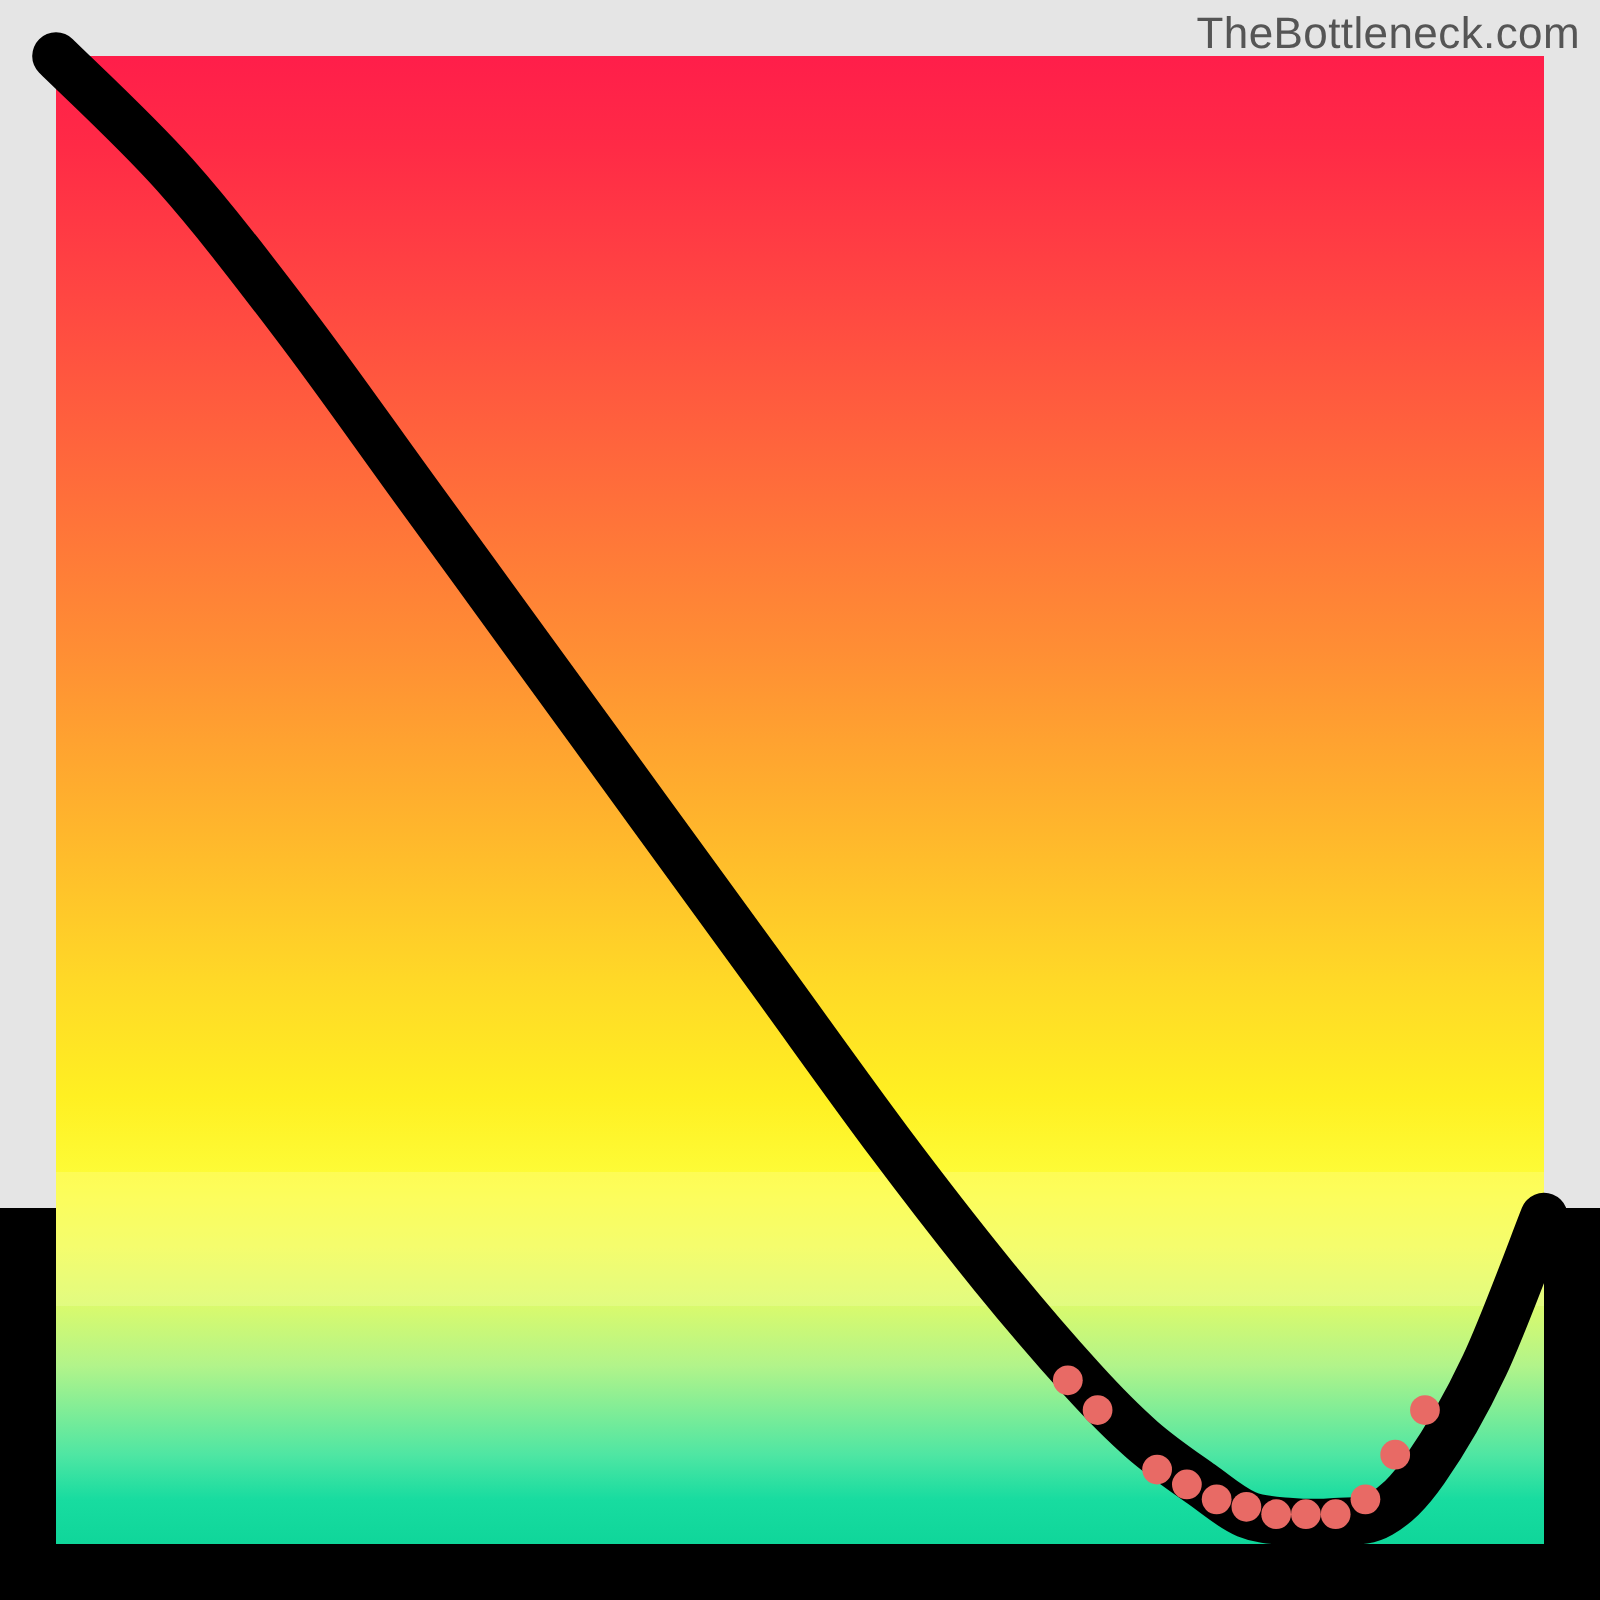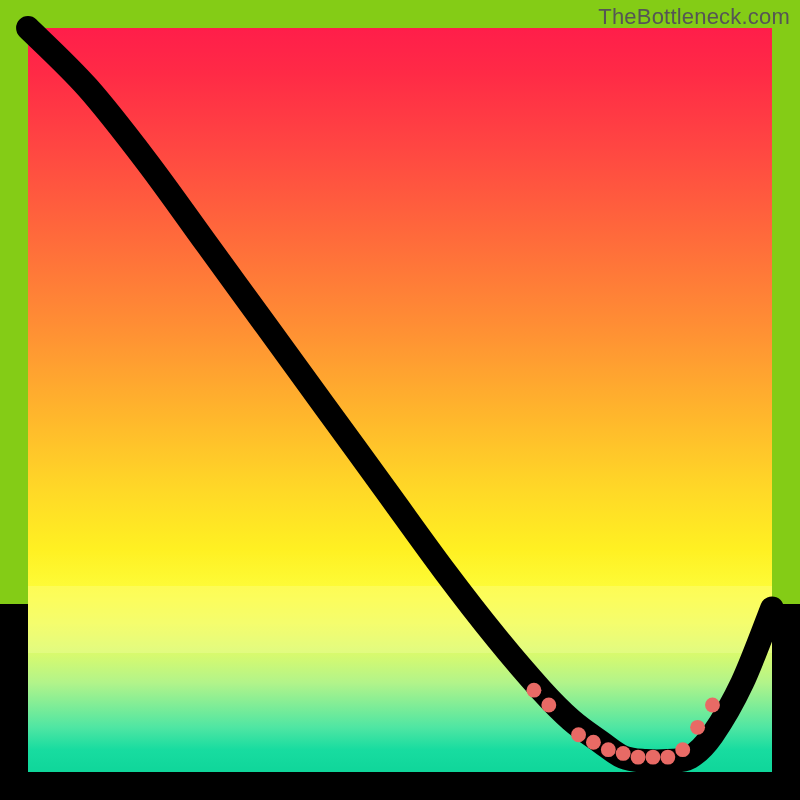--- a/index.html
+++ b/index.html
@@ -8,21 +8,21 @@
     width: 800px;
     height: 800px;
     background: #000;
     overflow: hidden;
     font-family: Arial, Helvetica, sans-serif;
   }
   .frame {
     position: relative;
     width: 800px;
     height: 604px;
-    background: #84cc16;
+    background: #e5e5e5;
   }
   .watermark {
     position: absolute;
     top: 4px;
     right: 10px;
     color: #555;
     font-size: 22px;
     font-weight: 500;
     letter-spacing: 0.2px;
     z-index: 5;

